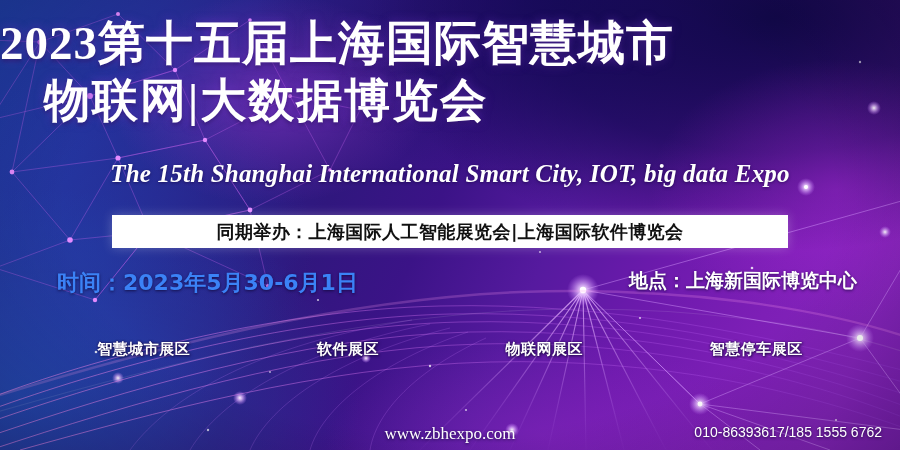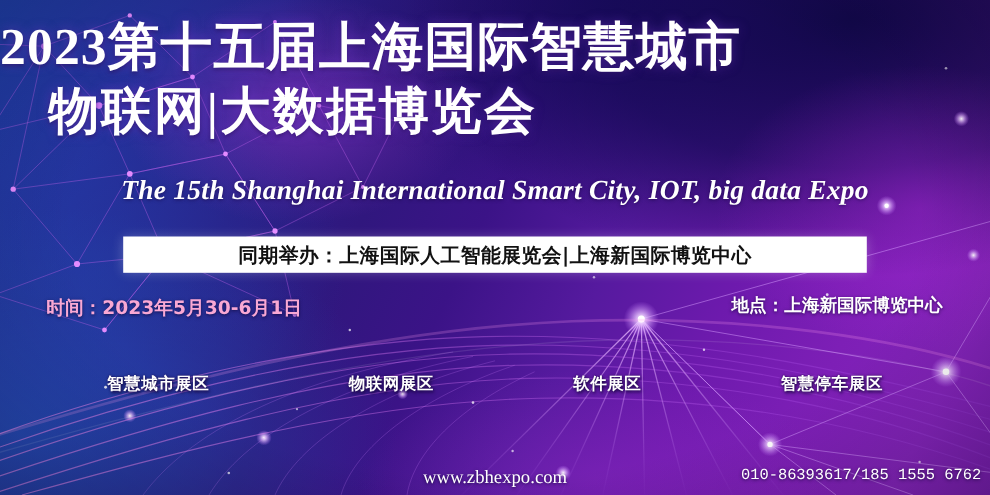--- a/index.html
+++ b/index.html
@@ -101,30 +101,30 @@
     font-size:18px;
     color:#111111;
     letter-spacing:.4px;
     white-space:nowrap;
   }
 
   .meta-row{
     position:absolute;left:0;right:0;top:268px;height:24px;
   }
   .meta-time{
-    position:absolute;left:42px;top:0;
-    font-family:"DejaVu Sans","Liberation Sans",sans-serif;
-    font-weight:bold;font-size:17px;color:#f9a8d4;
+    position:absolute;left:57px;top:0;
+    font-family:"DejaVu Sans","Liberation Sans",sans-serif;
+    font-weight:bold;font-size:22px;color:#3b82f6;
     white-space:nowrap;
     text-shadow:0 1px 3px rgba(15,5,50,.75);
   }
   .meta-place{
     position:absolute;right:43px;top:0;
     font-family:"DejaVu Sans","Liberation Sans",sans-serif;
-    font-weight:bold;font-size:16px;color:#ffffff;
+    font-weight:bold;font-size:19px;color:#ffffff;
     white-space:nowrap;
     text-shadow:0 1px 3px rgba(15,5,50,.75);
   }
 
   .zones{
     position:absolute;left:0;right:0;top:322px;
   }
   .zone-row{
     display:flex;
     justify-content:space-around;
@@ -157,22 +157,22 @@
   }
   .footer-site{
     position:absolute;left:0;right:0;top:0;
     text-align:center;
     font-family:Liberation Serif, serif;
     font-size:17px;color:#ffffff;
     white-space:nowrap;
     text-shadow:0 1px 3px rgba(15,5,50,.8);
   }
   .footer-phone{
-    position:absolute;right:8px;top:0;
-    font-family:Liberation Mono, monospace;
+    position:absolute;right:18px;top:0;
+    font-family:Liberation Sans, sans-serif;
     font-size:14px;color:#ffffff;
     white-space:nowrap;
     text-shadow:0 1px 3px rgba(15,5,50,.8);
   }
 </style>
 </head>
 <body>
 
 <div id="poster">
 
@@ -311,33 +311,33 @@
   <div class="content">
 
     <div class="title-block">
       <div class="title-line l1">2023第十五届上海国际智慧城市</div>
       <div class="title-line l2">物联网|大数据博览会</div>
     </div>
 
     <div class="subtitle-en">The 15th Shanghai International Smart City, IOT, big data Expo</div>
 
     <div class="cobanner">
-      <span class="cobanner-text">同期举办：上海国际人工智能展览会|上海新国际博览中心</span>
+      <span class="cobanner-text">同期举办：上海国际人工智能展览会|上海国际软件博览会</span>
     </div>
 
     <div class="meta-row">
       <span class="meta-time">时间：2023年5月30-6月1日</span>
       <span class="meta-place">地点：上海新国际博览中心</span>
     </div>
 
     <div class="zones">
       <div class="zone-row">
         <span class="zone-item">智慧城市展区</span>
+        <span class="zone-item">软件展区</span>
         <span class="zone-item">物联网展区</span>
-        <span class="zone-item">软件展区</span>
         <span class="zone-item">智慧停车展区</span>
       </div>
     </div>
 
     <div class="footer">
       <span class="footer-brand">AIOTE智博会</span>
       <span class="footer-site">www.zbhexpo.com</span>
       <span class="footer-phone">010-86393617/185 1555 6762</span>
     </div>
 

